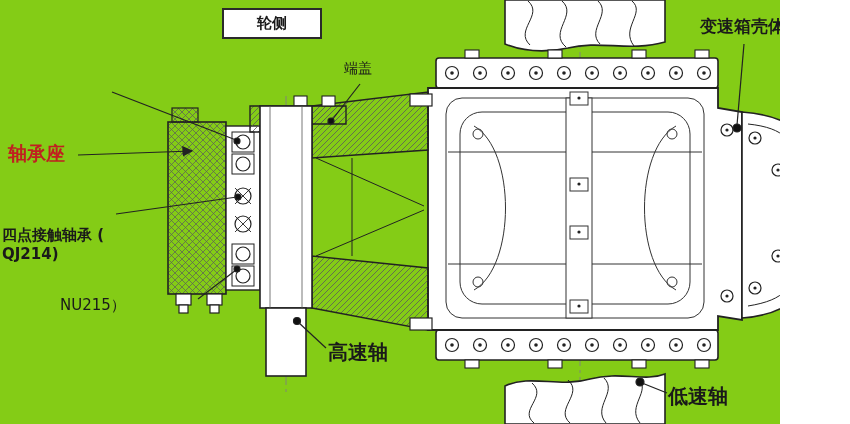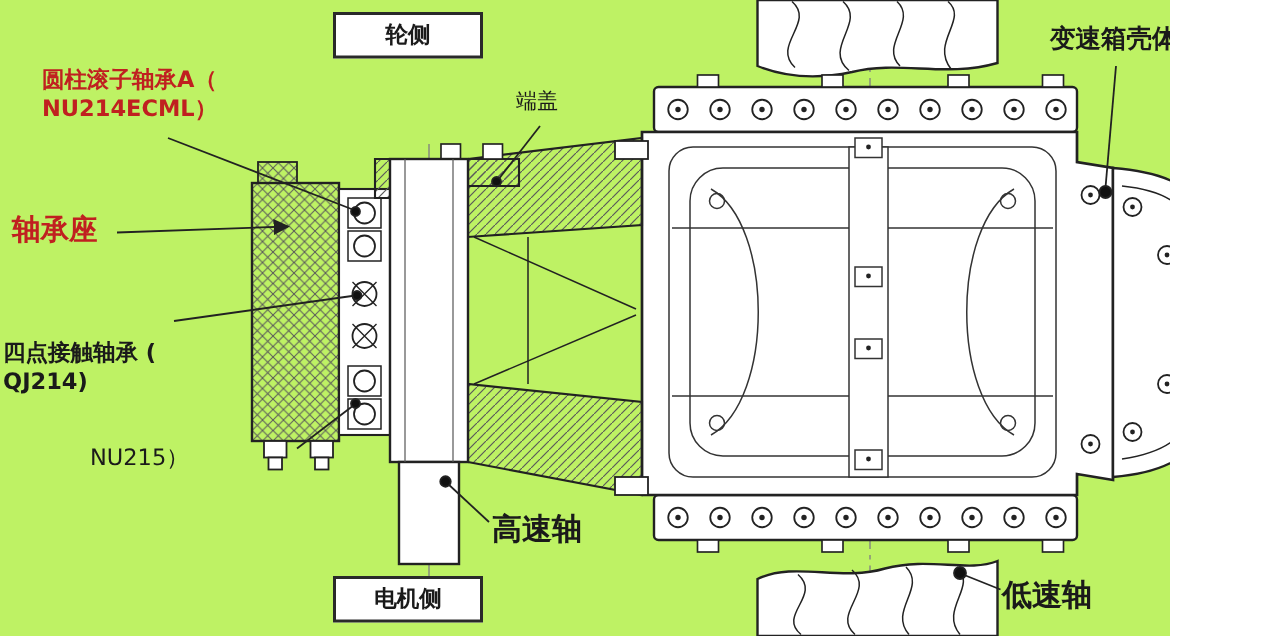--- a/index.html
+++ b/index.html
@@ -1,17 +1,17 @@
 <!DOCTYPE html>
 <html><head>
 <meta charset="utf-8">
 <style>
   html,body{margin:0;padding:0;background:#ffffff;}
   .stage{
-    position:relative;width:780px;height:424px;overflow:hidden;background:#bef264;
+    position:relative;width:780px;height:424px;overflow:hidden;background:#84cc16;
     font-family:"DejaVu Sans","Liberation Sans",sans-serif;color:#1a1a1a;
   }
   .stage svg{position:absolute;left:0;top:0;}
   .label{position:absolute;white-space:nowrap;line-height:1.25;}
   .label .ln{display:block;}
   .red{color:#c02020;font-weight:700;}
   .boxed{
     border:2px solid #2a2a2a;background:#fff;width:96px;text-align:center;
     padding:4px 0;font-weight:700;font-size:15px;
   }
@@ -237,24 +237,20 @@
         <circle cx="297" cy="321" r="3.5"></circle>
       <line x1="667" y1="393" x2="642" y2="383"></line>
         <circle cx="640" cy="382" r="4"></circle>
     </g>
   </svg>
 
   <div class="label boxed" style="left:222px;top:8px;">
     <span>轮侧</span>
   </div>
 
-  <div class="label red sz15" style="left:28px;top:44px;">
-    <span class="ln">圆柱滚子轴承A（</span>
-    <span class="ln">NU214ECML）</span>
-  </div>
 
   <div class="label sz14" style="left:344px;top:60px;">
     <span>端盖</span>
   </div>
 
   <div class="label sz17" style="left:700px;top:16px;">
     <span>变速箱壳体</span>
   </div>
 
   <div class="label red sz19" style="left:8px;top:142px;">
@@ -267,21 +263,18 @@
   </div>
 
   <div class="label sz15" style="left:60px;top:296px;">
     <span class="ln">NU215）</span>
   </div>
 
   <div class="label sz16" style="left:328px;top:340px;">
     <span>高速轴</span>
   </div>
 
-  <div class="label boxed" style="left:222px;top:384px;">
-    <span>电机侧</span>
-  </div>
 
   <div class="label sz16" style="left:668px;top:384px;">
     <span>低速轴</span>
   </div>
 
 </div>
 
 </body></html>

